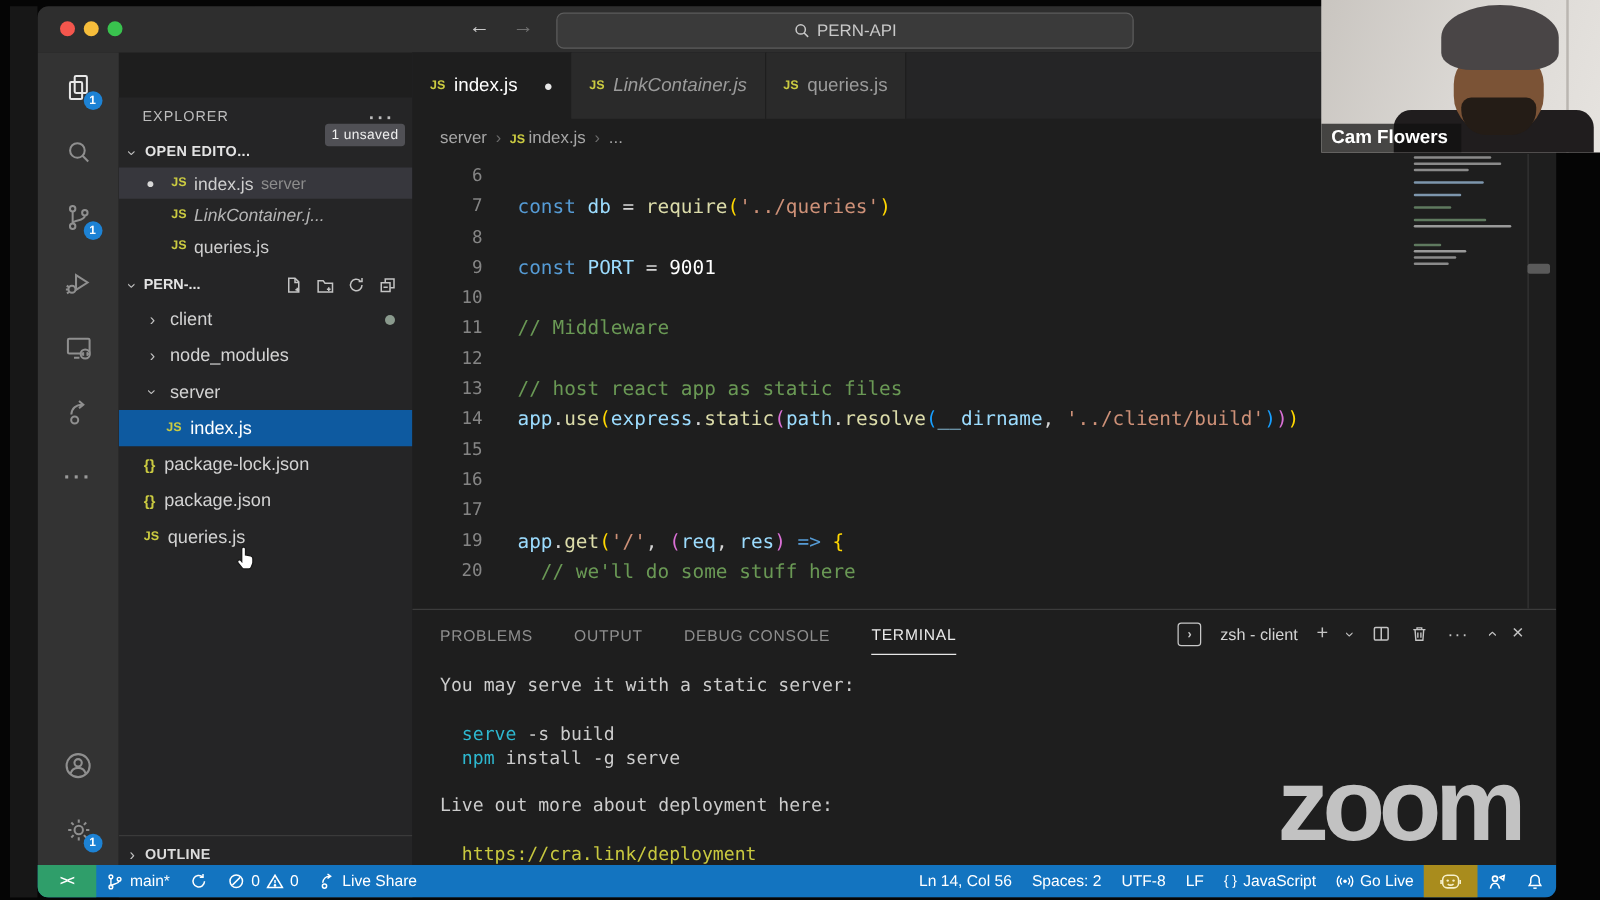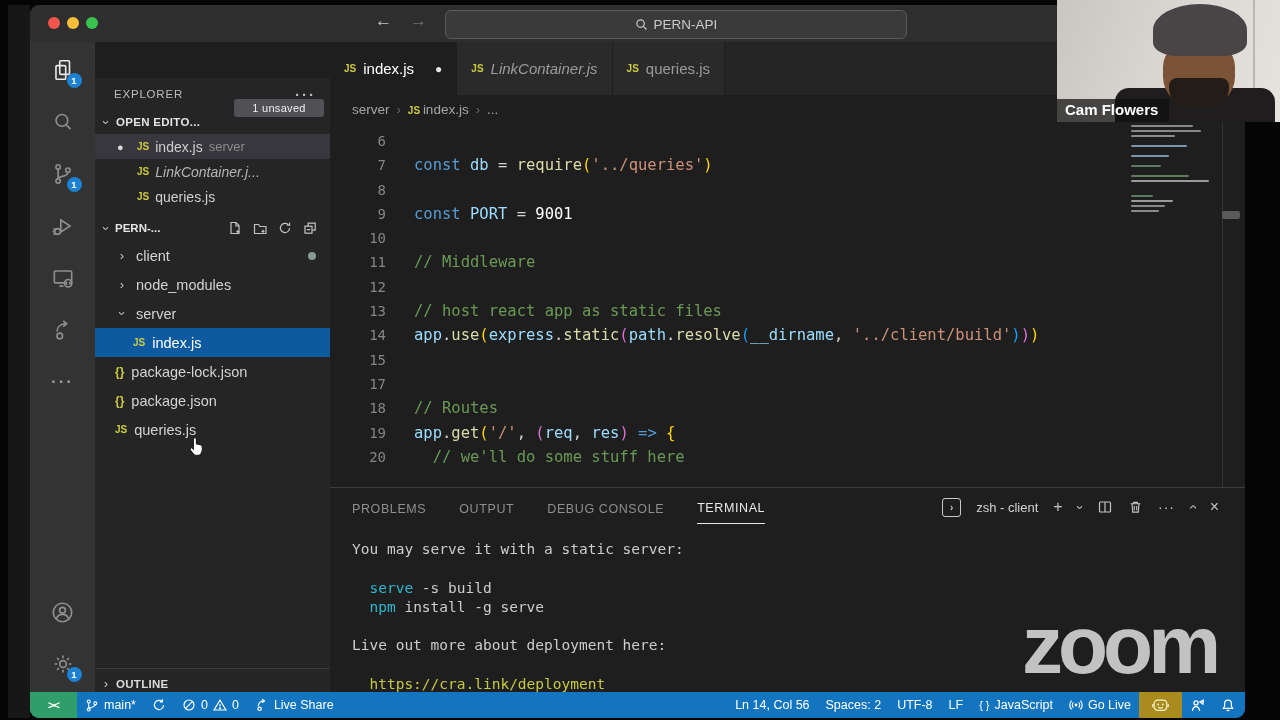--- a/index.html
+++ b/index.html
@@ -33,21 +33,21 @@
   .sidebar{position:absolute;left:65px;top:37px;width:235px;height:650px;background:#252526;overflow:hidden;margin-top:36px;}
   .sb-title{height:32px;display:flex;align-items:center;padding:0 14px 0 19px;color:#bdbdbd;
       font-size:11.5px;letter-spacing:.8px;}
   .sb-title .more-dots{margin-left:auto;font-size:15px;color:#bdbdbd;}
   .sect-hdr{position:relative;height:24px;display:flex;align-items:center;gap:3px;padding-left:4px;
       color:#e4e4e4;font-size:11.5px;font-weight:700;letter-spacing:.3px;}
   .chev{display:inline-block;color:#c2c2c2;font-size:13px;width:14px;text-align:center;
       transform:rotate(90deg);font-weight:400;}
   .chev.right{transform:none;}
   .unsaved-badge{position:absolute;right:6px;top:-11px;width:58px;background:#505055;color:#f0f0f0;
-      font-size:11px;text-align:center;border-radius:3px;padding:2px 16px;line-height:14px;z-index:3;font-weight:400;}
+      font-size:11px;text-align:center;border-radius:3px;padding:2px 3px;line-height:14px;z-index:3;font-weight:400;}
   .oe-row{position:relative;height:25px;display:flex;align-items:center;gap:6px;padding-left:42px;
       color:#cfcfcf;font-size:14px;}
   .oe-row.sel{background:#37373d;}
   .oe-row .dirty{position:absolute;left:22px;color:#d8d8d8;font-size:11px;}
   .oe-row.italic .lbl{font-style:italic;color:#b5b5b5;}
   .oe-row .detail{color:#8c8c8c;font-size:13px;}
   .js-badge{color:#cbcb41;font-size:10px;font-weight:700;font-style:normal;}
   .json-badge{color:#cbcb41;font-size:12px;font-weight:700;font-style:normal;}
   .tree-hdr{height:26px;display:flex;align-items:center;gap:2px;padding-left:4px;color:#e4e4e4;
       font-size:11.5px;font-weight:700;margin-top:6px;}
@@ -332,22 +332,22 @@
         <div class="code-line"><span class="ln">6</span><span class="lc"></span></div>
           <div class="code-line"><span class="ln">7</span><span class="lc"><span class="tk-kw">const </span><span class="tk-var">db </span><span class="tk-pln">= </span><span class="tk-fn">require</span><span class="tk-b1">(</span><span class="tk-str">'../queries'</span><span class="tk-b1">)</span></span></div>
           <div class="code-line"><span class="ln">8</span><span class="lc"></span></div>
           <div class="code-line"><span class="ln">9</span><span class="lc"><span class="tk-kw">const </span><span class="tk-var">PORT </span><span class="tk-pln">= </span><span class="tk-num">9001</span></span></div>
           <div class="code-line"><span class="ln">10</span><span class="lc"></span></div>
           <div class="code-line"><span class="ln">11</span><span class="lc"><span class="tk-com">// Middleware</span></span></div>
           <div class="code-line"><span class="ln">12</span><span class="lc"></span></div>
           <div class="code-line"><span class="ln">13</span><span class="lc"><span class="tk-com">// host react app as static files</span></span></div>
           <div class="code-line"><span class="ln">14</span><span class="lc"><span class="tk-var">app</span><span class="tk-pln">.</span><span class="tk-fn">use</span><span class="tk-b1">(</span><span class="tk-var">express</span><span class="tk-pln">.</span><span class="tk-fn">static</span><span class="tk-b2">(</span><span class="tk-var">path</span><span class="tk-pln">.</span><span class="tk-fn">resolve</span><span class="tk-b3">(</span><span class="tk-var">__dirname</span><span class="tk-pln">, </span><span class="tk-str">'../client/build'</span><span class="tk-b3">)</span><span class="tk-b2">)</span><span class="tk-b1">)</span></span></div>
           <div class="code-line"><span class="ln">15</span><span class="lc"></span></div>
+          <div class="code-line"><span class="ln">16</span><span class="lc"></span></div>
           <div class="code-line"><span class="ln">17</span><span class="lc"></span></div>
-          <div class="code-line"><span class="ln">18</span><span class="lc"><span class="tk-com">// Routes</span></span></div>
           <div class="code-line"><span class="ln">19</span><span class="lc"><span class="tk-var">app</span><span class="tk-pln">.</span><span class="tk-fn">get</span><span class="tk-b1">(</span><span class="tk-str">'/'</span><span class="tk-pln">, </span><span class="tk-b2">(</span><span class="tk-var">req</span><span class="tk-pln">, </span><span class="tk-var">res</span><span class="tk-b2">)</span><span class="tk-kw"> =&gt; </span><span class="tk-b1">{</span></span></div>
           <div class="code-line"><span class="ln">20</span><span class="lc"><span class="tk-com">  // we'll do some stuff here</span></span></div>
           <div class="minimap" id="minimap">
             <div class="mm-line" style="width: 62px; background: rgb(138, 138, 138);"></div>
             <div class="mm-line" style="width: 70px; background: rgb(138, 138, 138);"></div>
             <div class="mm-line" style="width: 44px; background: rgb(138, 138, 138);"></div>
             <div class="mm-line" style="width: 0px;"></div>
             <div class="mm-line" style="width: 56px; background: rgb(125, 150, 173);"></div>
             <div class="mm-line" style="width: 0px;"></div>
             <div class="mm-line" style="width: 38px; background: rgb(125, 150, 173);"></div>

